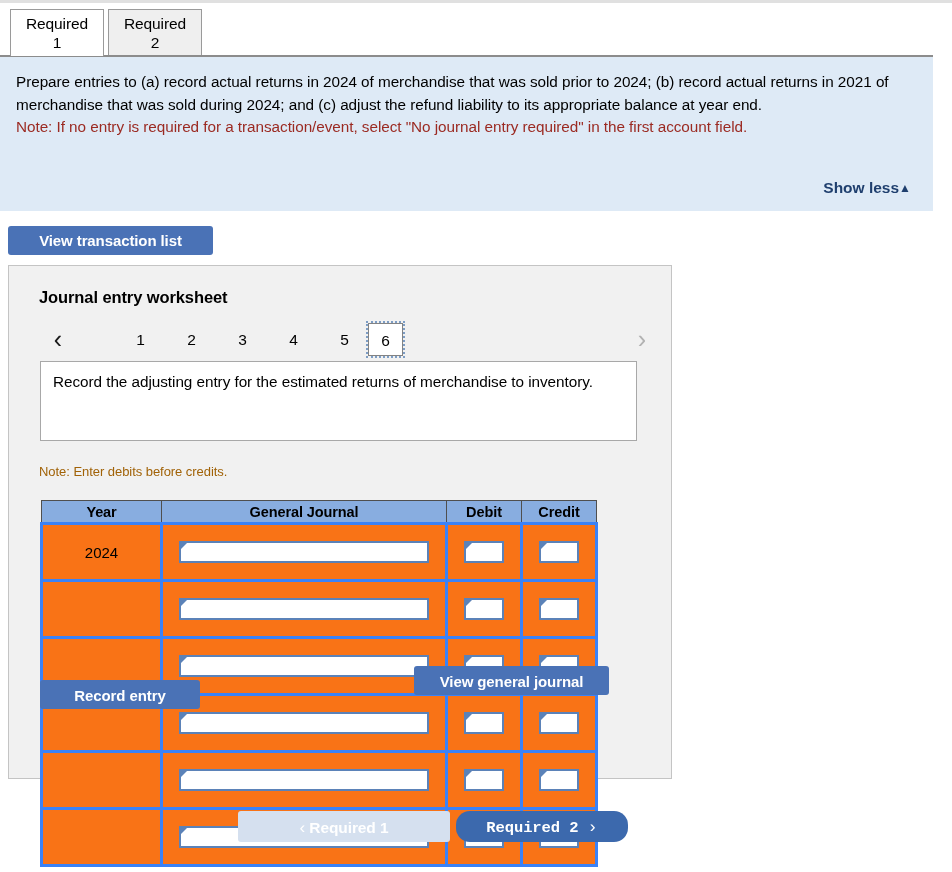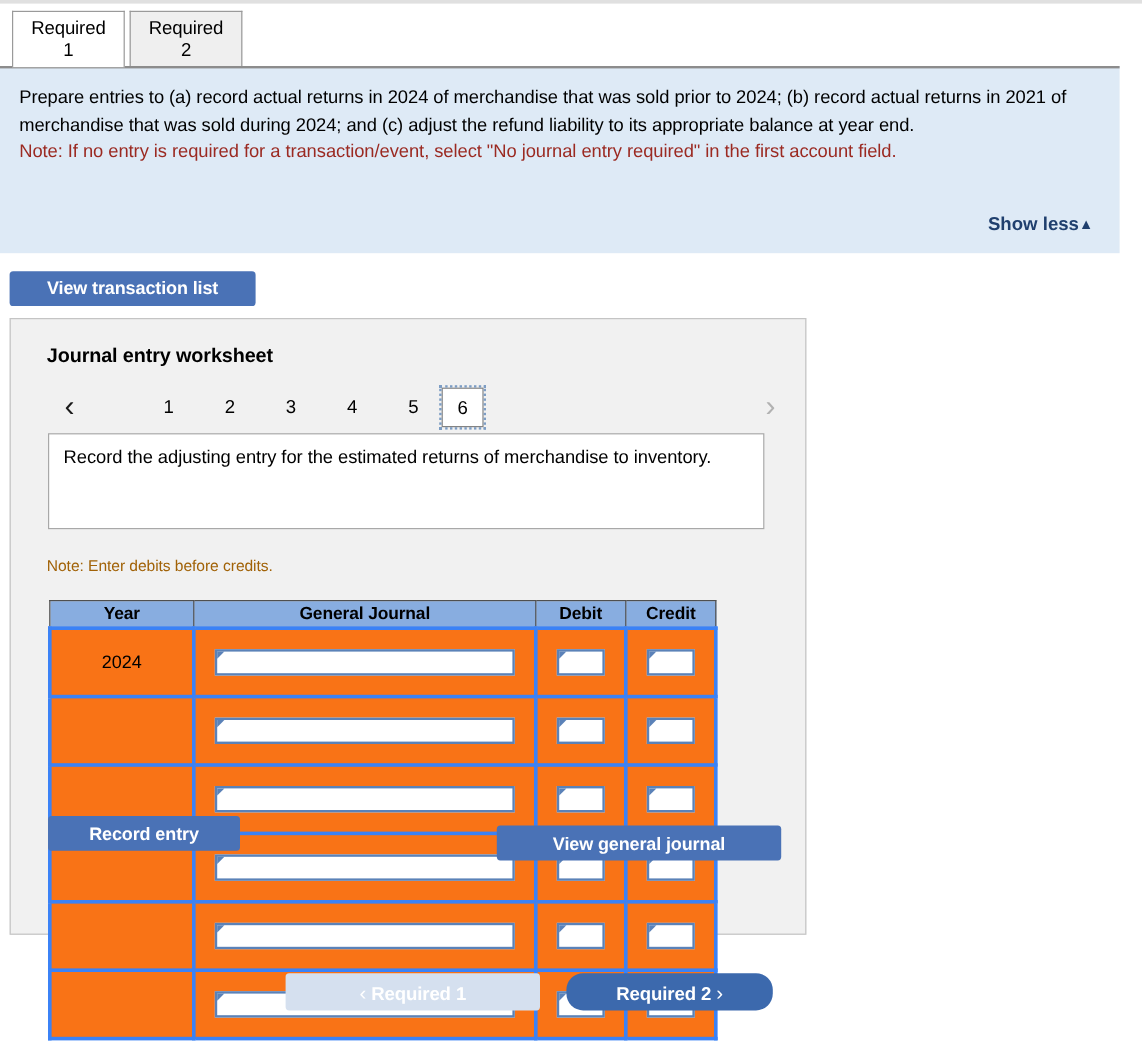--- a/index.html
+++ b/index.html
@@ -259,22 +259,22 @@
 
   
   .record-btn {
     position: absolute;
     left: 31px; top: 414px;
     width: 160px; height: 29px;
     line-height: 29px;
   }
   .view-gj-btn {
     position: absolute;
-    left: 405px; top: 422px;
-    width: 237px; height: 29px;
+    left: 405px; top: 400px;
+    width: 195px; height: 29px;
     line-height: 29px;
   }
   .clear-btn {
     position: absolute;
     left: 202px; top: 458px;
     width: 143px; height: 30px;
     line-height: 30px;
   }
 
   
@@ -289,32 +289,32 @@
     font-size: 15.5px;
     border: none;
     border-radius: 3px;
     text-align: center;
     cursor: default;
     font-family: "Liberation Sans", sans-serif;
     letter-spacing: -0.1px;
   }
   .nav-next {
     position: absolute;
-    left: 472px; top: 811px;
+    left: 456px; top: 811px;
     width: 172px; height: 31px;
     line-height: 31px;
     background: #3c69ad;
     color: #ffffff;
     font-weight: bold;
     font-size: 15.5px;
     border: none;
     border-radius: 14px;
     text-align: center;
     cursor: pointer;
-    font-family: Liberation Sans, sans-serif;
+    font-family: Liberation Mono, monospace;
     letter-spacing: -0.1px;
   }
   .nav-chev { font-weight: normal; font-size: 17px; }
 </style>
 </head>
 <body>
 
 <div class="top-strip"></div>
 
 <div class="tab-bar">

